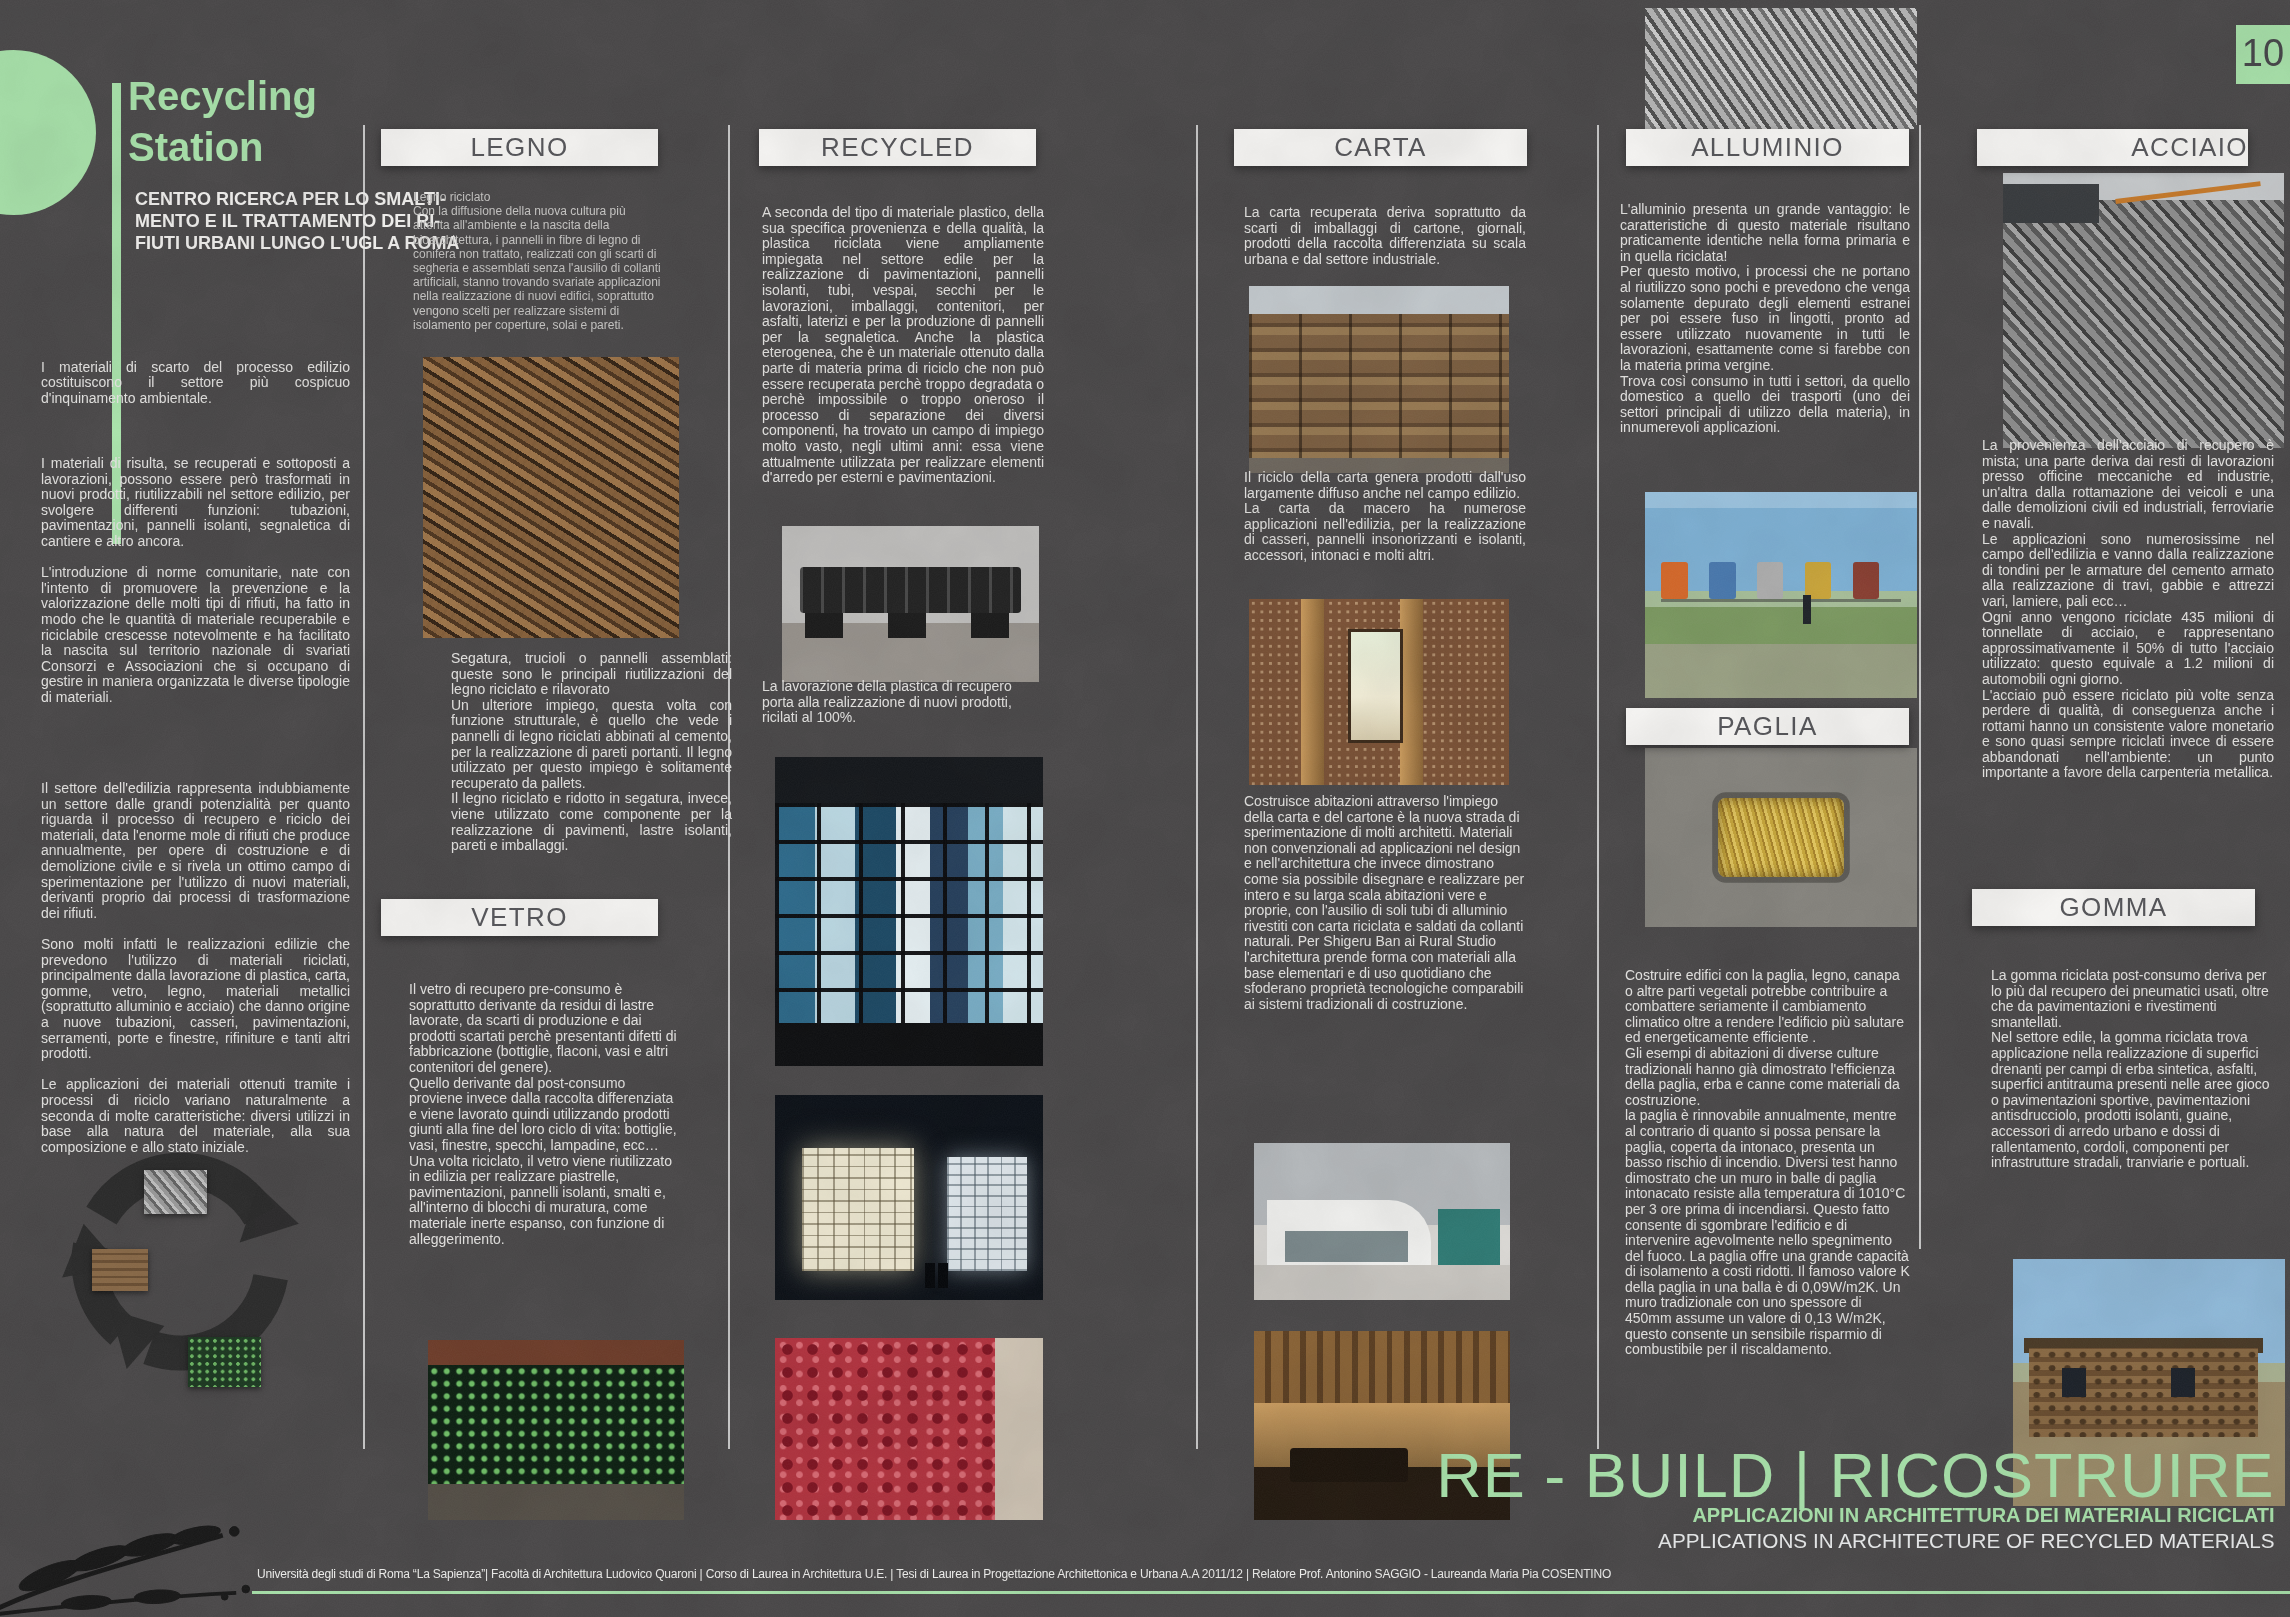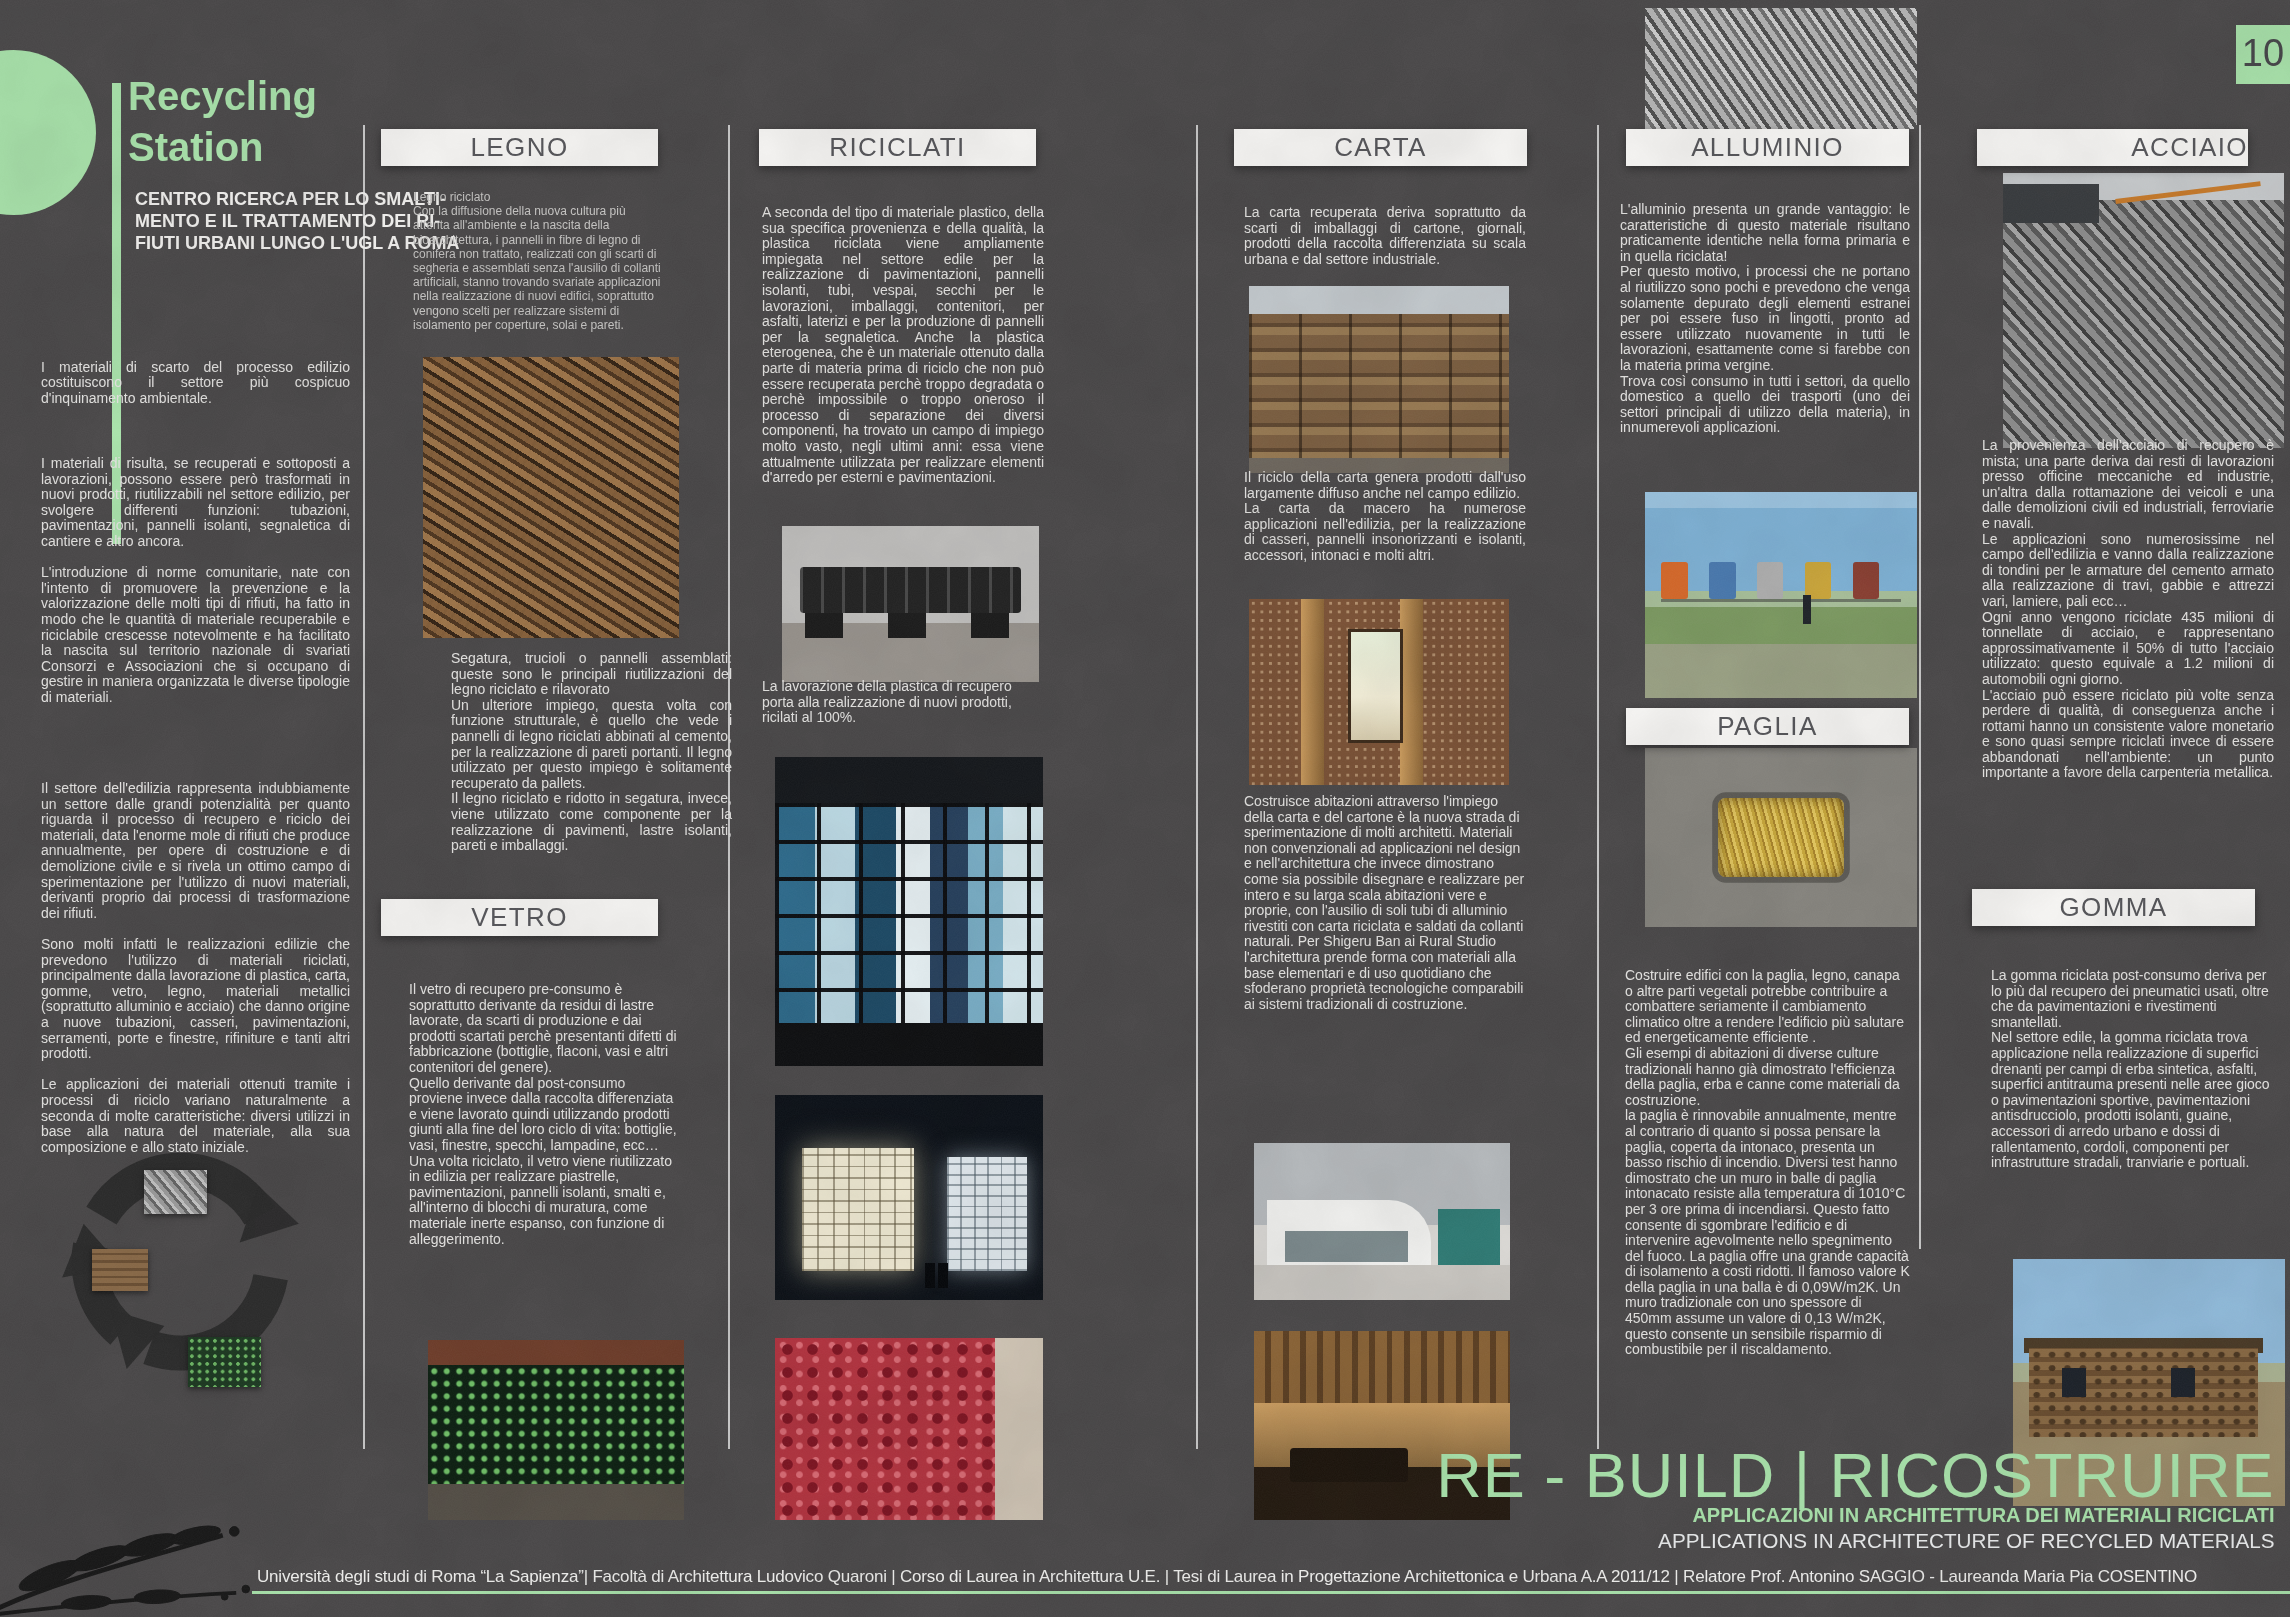--- a/index.html
+++ b/index.html
@@ -17,21 +17,21 @@
   .brand-bar{position:absolute;left:112px;top:83px;width:8.6px;height:461px;background:#a9e3ab;z-index:2;}
   .brand-title{position:absolute;left:128px;top:71px;font-size:40px;line-height:51px;font-weight:bold;
                color:#a9e3ab;white-space:pre-line;z-index:3;}
   .brand-sub{position:absolute;left:135px;top:188px;font-size:18px;line-height:22px;font-weight:bold;
              color:#f2f1ef;white-space:pre-line;z-index:3;}
   .pagebox{position:absolute;left:2236px;top:25px;width:54px;height:59px;background:#a9e3ab;color:#47474a;
            font-size:38px;line-height:57px;text-align:center;z-index:4;}
   .close-title{position:absolute;right:15.4px;top:1439px;font-size:63px;color:#a9e3ab;letter-spacing:1px;z-index:4;}
   .close-it{position:absolute;right:15.4px;top:1504px;font-size:20px;font-weight:bold;color:#a9e3ab;z-index:4;}
   .close-en{position:absolute;right:15.4px;top:1529px;font-size:20.7px;color:#eceeef;z-index:4;}
-  .footer-text{position:absolute;left:257px;top:1567px;font-size:17px;letter-spacing:-0.2px;color:#f1f1ef;
+  .footer-text{position:absolute;left:257px;top:1567px;font-size:12px;letter-spacing:-0.2px;color:#f1f1ef;
                white-space:nowrap;z-index:4;}
   .footer-line{position:absolute;left:252px;top:1591px;width:2039px;height:2.9px;background:#a9e3ab;z-index:4;}
   
   .photo{position:absolute;z-index:2;overflow:hidden;}
   #ph-wood{background-color:#6d4f33;background-image:
      repeating-linear-gradient(32deg,rgba(165,122,76,.9) 0 6.7px,rgba(77,52,30,.92) 6.7px 10.6px,rgba(140,100,60,.85) 10.6px 17.3px,rgba(48,32,18,.9) 17.3px 21px),
      repeating-linear-gradient(118deg,rgba(0,0,0,.28) 0 2.9px,rgba(0,0,0,0) 2.9px 8.6px);}
   #ph-bottles{background-color:#0d2012;background-image:
      linear-gradient(180deg,#6e3d2a 0,#6e3d2a 14%,rgba(0,0,0,0) 14%),
      linear-gradient(180deg,rgba(0,0,0,0) 0,rgba(0,0,0,0) 80%,#565048 80%),
@@ -149,21 +149,21 @@
 <div class="txt just" style="left:407px;top:651px;width:281px;margin-left:44px;">Segatura, trucioli o pannelli assemblati: queste sono le principali riutilizzazioni del legno riciclato e rilavorato
 Un ulteriore impiego, questa volta con funzione strutturale, è quello che vede i pannelli di legno riciclati abbinati al cemento, per la realizzazione di pareti portanti. Il legno utilizzato per questo impiego è solitamente recuperato da pallets.
 Il legno riciclato e ridotto in segatura, invece, viene utilizzato come componente per la realizzazione di pavimenti, lastre isolanti, pareti e imballaggi.</div>
 
 <div class="colhead" style="left:381px;top:899px;width:277px;">VETRO</div>
 <div class="txt" style="left:409px;top:982px;width:271px;">Il vetro di recupero pre-consumo è soprattutto derivante da residui di lastre lavorate, da scarti di produzione e dai prodotti scartati perchè presentanti difetti di fabbricazione (bottiglie, flaconi, vasi e altri contenitori del genere).
 Quello derivante dal post-consumo proviene invece dalla raccolta differenziata e viene lavorato quindi utilizzando prodotti giunti alla fine del loro ciclo di vita: bottiglie, vasi, finestre, specchi, lampadine, ecc…
 Una volta riciclato, il vetro viene riutilizzato in edilizia per realizzare piastrelle, pavimentazioni, pannelli isolanti, smalti e, all'interno di blocchi di muratura, come materiale inerte espanso, con funzione di alleggerimento.</div>
 <div class="photo" id="ph-bottles" style="left:428px;top:1340px;width:256px;height:180px;"></div>
 
-<div class="colhead" style="left:759px;top:129px;width:277px;">RICICLATI</div>
+<div class="colhead" style="left:759px;top:129px;width:277px;">RECYCLED</div>
 <div class="txt just" style="left:762px;top:205px;width:282px;">A seconda del tipo di materiale plastico, della sua specifica provenienza e della qualità, la plastica riciclata viene ampliamente impiegata nel settore edile per la realizzazione di pavimentazioni, pannelli isolanti, tubi, vespai, secchi per le lavorazioni, imballaggi, contenitori, per asfalti, laterizi e per la produzione di pannelli per la segnaletica. Anche la plastica eterogenea, che è un materiale ottenuto dalla parte di materia prima di riciclo che non può essere recuperata perchè troppo degradata o perchè impossibile o troppo oneroso il processo di separazione dei diversi componenti, ha trovato un campo di impiego molto vasto, negli ultimi anni: essa viene attualmente utilizzata per realizzare elementi d'arredo per esterni e pavimentazioni.</div>
 <div class="photo" id="ph-pallet" style="left:782px;top:526px;width:257px;height:156px;">
   <div class="pallet-deck"></div>
   <div class="pallet-feet"></div>
 </div>
 <div class="txt" style="left:762px;top:679px;width:282px;">La lavorazione della plastica di recupero porta alla realizzazione di nuovi prodotti, ricilati al 100%.</div>
 <div class="photo" id="ph-stained" style="left:775px;top:757px;width:268px;height:309px;"></div>
 <div class="photo" id="ph-blocks" style="left:775px;top:1095px;width:268px;height:205px;">
   <div class="glow1"></div>
   <div class="glow2"></div>

